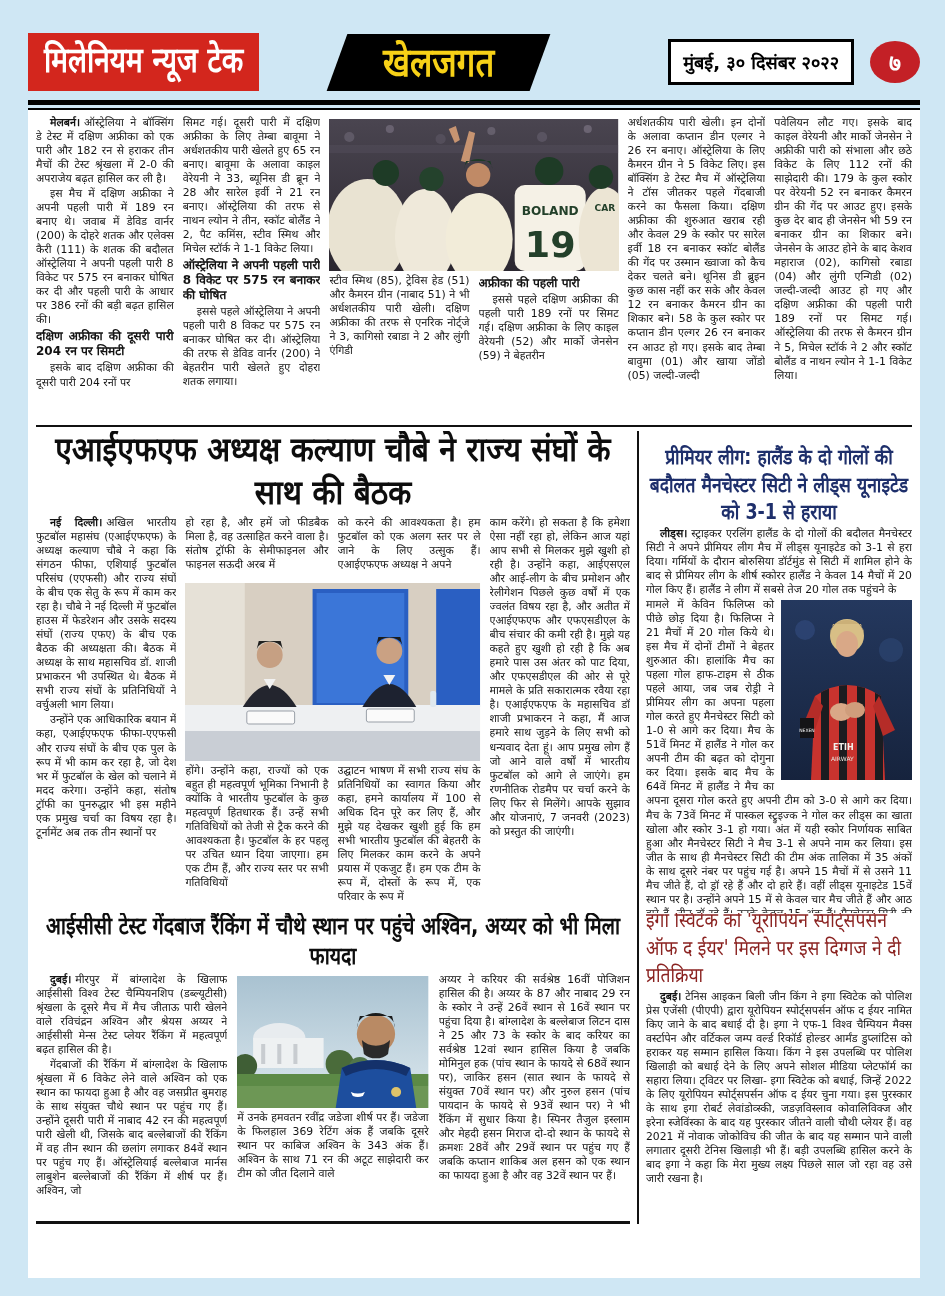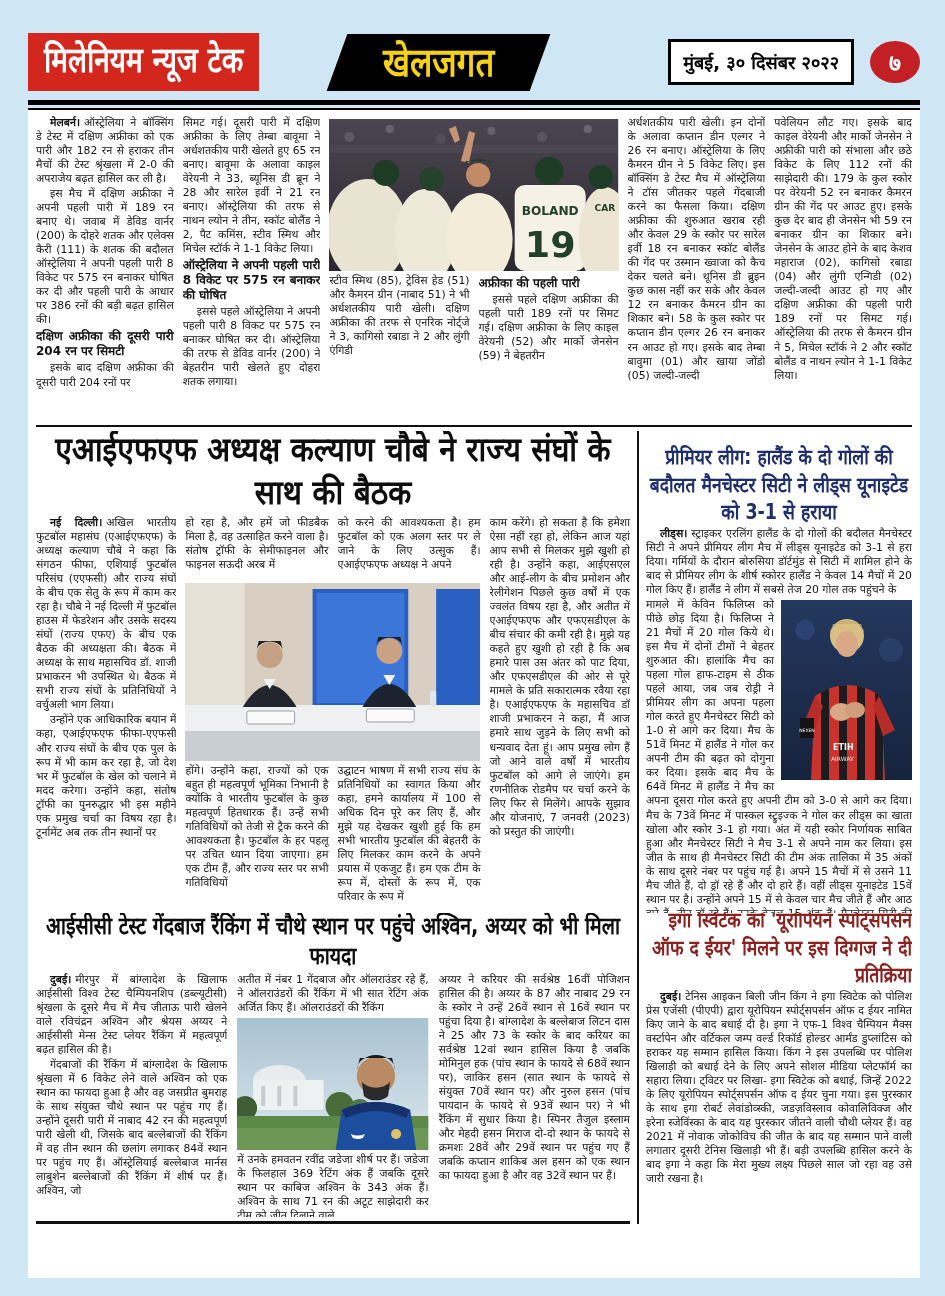--- a/index.html
+++ b/index.html
@@ -48,21 +48,21 @@
   .aiff .mid-top{height:64px;}
   .prem-headline{margin:19px 0 6px;text-align:center;color:#1e2f6b;font-size:17.5px;font-weight:bold;line-height:1.35;}
   .prem-headline span{display:inline-block;transform:scaleY(1.18);}
   .prem-body{flex:1;overflow:hidden;}
   .float-photo{float:right;margin:2px 0 4px 7px;}
   .icc-headline{margin:3px 0 6px;text-align:center;color:#0d0d0d;font-size:19.5px;font-weight:bold;line-height:1.3;}
   .icc-headline span{display:inline-block;transform:scaleY(1.22);}
   .icc-body{display:flex;gap:10px;height:244px;overflow:hidden;}
   .icc-body .col{flex:1 1 0;overflow:hidden;}
   .icc-rule{border-top:3.5px solid #111;margin-top:4px;}
-  .iga-headline{margin:0 0 6px;text-align:right;color:#8a2220;font-size:17.5px;font-weight:bold;line-height:1.35;}
+  .iga-headline{margin:0 0 6px;text-align:left;color:#8a2220;font-size:17.5px;font-weight:normal;line-height:1.35;}
   .iga-headline span{display:inline-block;transform:scaleY(1.18);}
   .iga-body{flex:1;overflow:hidden;}
   svg{display:block;}
 </style>
 </head>
 <body>
 
 <div class="page">
   <div class="inner">
 
@@ -260,21 +260,20 @@
         <section class="left-sec">
           <h2 class="icc-headline">
             <span>आईसीसी टेस्ट गेंदबाज रैंकिंग में चौथे स्थान पर पहुंचे अश्विन, अय्यर को भी मिला फायदा</span>
           </h2>
           <div class="icc-body body-txt">
             <div class="col">
               <p class="para"><b class="city">दुबई।</b><span>मीरपुर में बांग्लादेश के खिलाफ आईसीसी विश्व टेस्ट चैम्पियनशिप (डब्ल्यूटीसी) श्रृंखला के दूसरे मैच में मैच जीताऊ पारी खेलने वाले रविचंद्रन अश्विन और श्रेयस अय्यर ने आईसीसी मेन्स टेस्ट प्लेयर रैंकिंग में महत्वपूर्ण बढ़त हासिल की है।</span></p>
               <p class="para">गेंदबाजों की रैंकिंग में बांग्लादेश के खिलाफ श्रृंखला में 6 विकेट लेने वाले अश्विन को एक स्थान का फायदा हुआ है और वह जसप्रीत बुमराह के साथ संयुक्त चौथे स्थान पर पहुंच गए हैं। उन्होंने दूसरी पारी में नाबाद 42 रन की महत्वपूर्ण पारी खेली थी, जिसके बाद बल्लेबाजों की रैंकिंग में वह तीन स्थान की छलांग लगाकर 84वें स्थान पर पहुंच गए हैं। ऑस्ट्रेलियाई बल्लेबाज मार्नस लाबुशेन बल्लेबाजों की रैंकिंग में शीर्ष पर हैं। अश्विन, जो</p>
             </div>
             <div class="col">
-              <p class="para noind">अतीत में नंबर 1 गेंदबाज और ऑलराउंडर रहे हैं, ने ऑलराउंडरों की रैंकिंग में भी सात रेटिंग अंक अर्जित किए हैं। ऑलराउंडरों की रैंकिंग</p>
 
               <svg class="photo-frame" width="100%" height="132" viewBox="0 0 190 132" preserveAspectRatio="none">
                 <defs>
                   <linearGradient id="sky" x1="0" y1="0" x2="0" y2="1">
                     <stop offset="0" stop-color="#a9c2d1"></stop>
                       <stop offset="1" stop-color="#dce8ee"></stop>
                   </linearGradient>
                 </defs>
                 <rect width="190" height="132" fill="url(#sky)"></rect>
                 <ellipse cx="42" cy="62" rx="26" ry="15" fill="#e8ecef"></ellipse>

